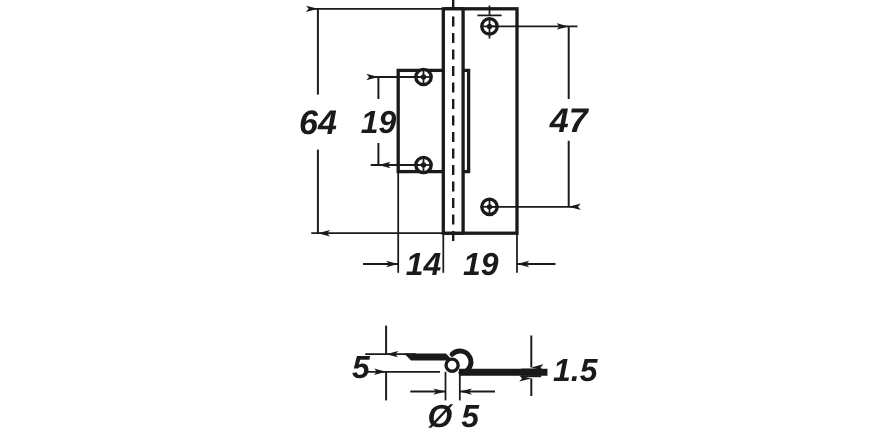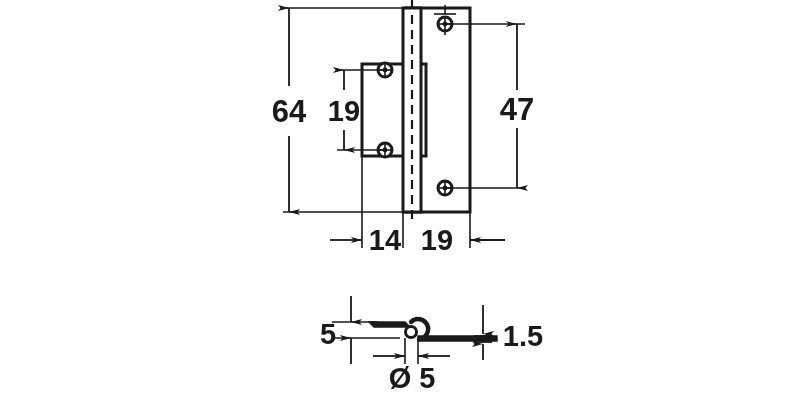--- a/index.html
+++ b/index.html
@@ -11,20 +11,21 @@
     width: 800px;
     height: 400px;
     overflow: hidden;
     font-family: "Liberation Sans", sans-serif;
   }
   #drawing-root {
     position: relative;
     width: 800px;
     height: 400px;
     background: #ffffff;
+    font-style: italic;
   }
   svg.drawing {
     display: block;
     width: 800px;
     height: 400px;
   }
   .dim-text {
     font-family: "Liberation Sans", sans-serif;
     font-weight: bold;
     fill: #1a1a1a;

